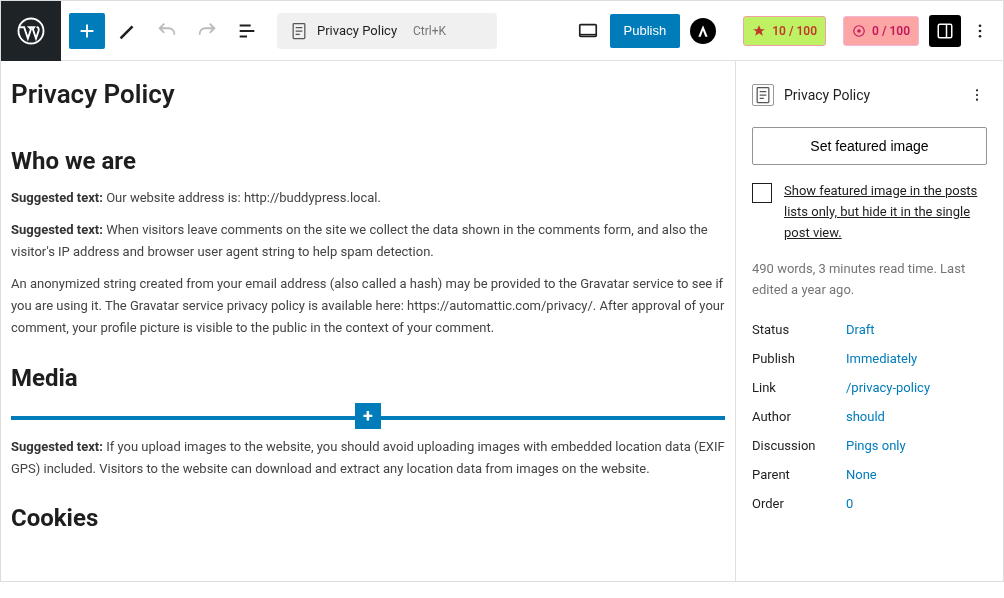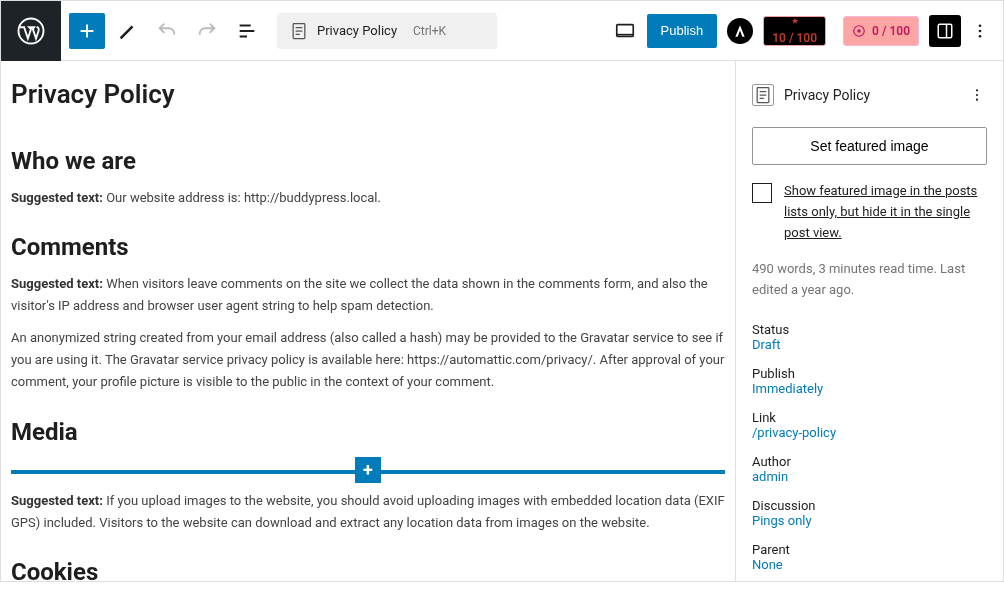--- a/index.html
+++ b/index.html
@@ -15,21 +15,21 @@
     .iconbtn svg { width:22px; height:22px; }
     .doc-overview { display:flex; align-items:center; gap:8px; background:#f0f0f0; border-radius:4px; height:36px; padding:0 12px; margin-left:8px; min-width:220px; }
     .doc-overview .page-icn { width:20px; height:20px; }
     .doc-title { font-size:13px; color:#1e1e1e; }
     .kbd-shortcut { font-size:12px; color:#757575; margin-left:8px; }
     .spacer { flex:1; }
     .link-btn { background:none; border:none; color:#007cba; font-size:13px; padding:0 10px; height:36px; }
     .publish-btn { background:#007cba; color:#fff; border:none; height:34px; padding:0 14px; font-size:13px; border-radius:2px; }
     .astra-logo { width:26px; height:26px; border-radius:50%; background:#000; color:#fff; display:flex; align-items:center; justify-content:center; font-size:14px; margin:0 6px; }
     .score-badge { display:flex; align-items:center; gap:6px; border:1px solid; border-radius:3px; height:30px; padding:0 8px; font-size:12px; font-weight:600; }
-    .score-red { border-color:#f1a1a1; background:#000000; color:#c0392b; margin-left:0;flex-direction:column; }
+    .score-red { border-color:#f1a1a1; background:#bef264; color:#c0392b; margin-left:17px; }
     .score-pink { border-color:#f3b7d4; background:#fca5a5; color:#c2185b; margin-left:13px; }
     .settings-square { width:32px; height:32px; background:#000; color:#fff; border-radius:3px; display:flex; align-items:center; justify-content:center; margin-left:6px; }
     .kebab { width:30px; height:36px; display:flex; align-items:center; justify-content:center; color:#1e1e1e; background:none; border:none; }
     
     .body { flex:1; display:flex; overflow:hidden; }
     .editor-wrap { flex:1; position:relative; overflow:hidden; }
     .editor-scroll { height:100%; overflow-y:scroll; padding: 0 10px 40px 10px; }
     .editor-scroll::-webkit-scrollbar { width:18px; }
     .editor-scroll::-webkit-scrollbar-thumb { background:#c1c1c1; }
     .editor-scroll::-webkit-scrollbar-track { background:#f1f1f1; }
@@ -47,21 +47,21 @@
     .tab.active { font-weight:500; border-bottom-color:#007cba; }
     .close { position:absolute; right:10px; top:12px; font-size:18px; background:none; border:none; }
     .sidebar-body { flex:1; overflow-y:auto; padding:16px; }
     .doc-row { display:flex; align-items:center; gap:10px; margin-bottom:14px; }
     .doc-row .pgicn { width:22px; height:22px; border:1px solid #999; border-radius:2px; }
     .doc-row .name { font-size:14px; flex:1; }
     .featured-btn { width:100%; height:38px; border:1px solid #949494; background:#fff; font-size:14px; border-radius:2px; margin-bottom:16px; }
     .chk-row { display:flex; gap:12px; font-size:13px; line-height:1.6; margin-bottom:16px;text-decoration:underline; }
     .chk { width:20px; height:20px; border:1px solid #1e1e1e; flex-shrink:0; margin-top:2px; }
     .meta { font-size:13px; color:#757575; line-height:1.6; margin-bottom:14px; }
-    .kv { display:flex; font-size:13px; padding:7px 0;flex-direction:column; }
+    .kv { display:flex; font-size:13px; padding:7px 0; }
     .kv .k { width:94px; color:#1e1e1e; }
     .kv .v { color:#007cba; }
   </style>
 </head>
 <body>
 
 <div class="app">
 
   <div class="topbar">
     <div class="wp-logo">
@@ -145,21 +145,20 @@
         </button>
     </div>
   </div>
 
   <div class="body">
     <div class="editor-wrap">
       <div class="editor-scroll editor">
         <h1 class="page-title">Privacy Policy</h1>
         <h2>Who we are</h2>
         <p><span class="sugg">Suggested text: </span><span>Our website address is: http://buddypress.local.</span></p>
-        <h2>Comments</h2>
         <p><span class="sugg">Suggested text: </span><span>When visitors leave comments on the site we collect the data shown in the comments form, and also the visitor's IP address and browser user agent string to help spam detection.</span></p>
         <p>An anonymized string created from your email address (also called a hash) may be provided to the Gravatar service to see if you are using it. The Gravatar service privacy policy is available here: https://automattic.com/privacy/. After approval of your comment, your profile picture is visible to the public in the context of your comment.</p>
         <h2>Media</h2>
         <div class="media-block">
           <div class="media-rule"></div>
           <div class="media-plus">+</div>
         </div>
         <p style="margin-top:18px"><span class="sugg">Suggested text: </span><span>If you upload images to the website, you should avoid uploading images with embedded location data (EXIF GPS) included. Visitors to the website can download and extract any location data from images on the website.</span></p>
         <h2>Cookies</h2>
       </div>
@@ -194,21 +193,21 @@
         <div class="kv">
             <span class="k">Publish</span>
             <span class="v">Immediately</span>
           </div>
         <div class="kv">
             <span class="k">Link</span>
             <span class="v">/privacy-policy</span>
           </div>
         <div class="kv">
             <span class="k">Author</span>
-            <span class="v">admin</span>
+            <span class="v">should</span>
           </div>
         <div class="kv">
             <span class="k">Discussion</span>
             <span class="v">Pings only</span>
           </div>
         <div class="kv">
             <span class="k">Parent</span>
             <span class="v">None</span>
           </div>
         <div class="kv">

